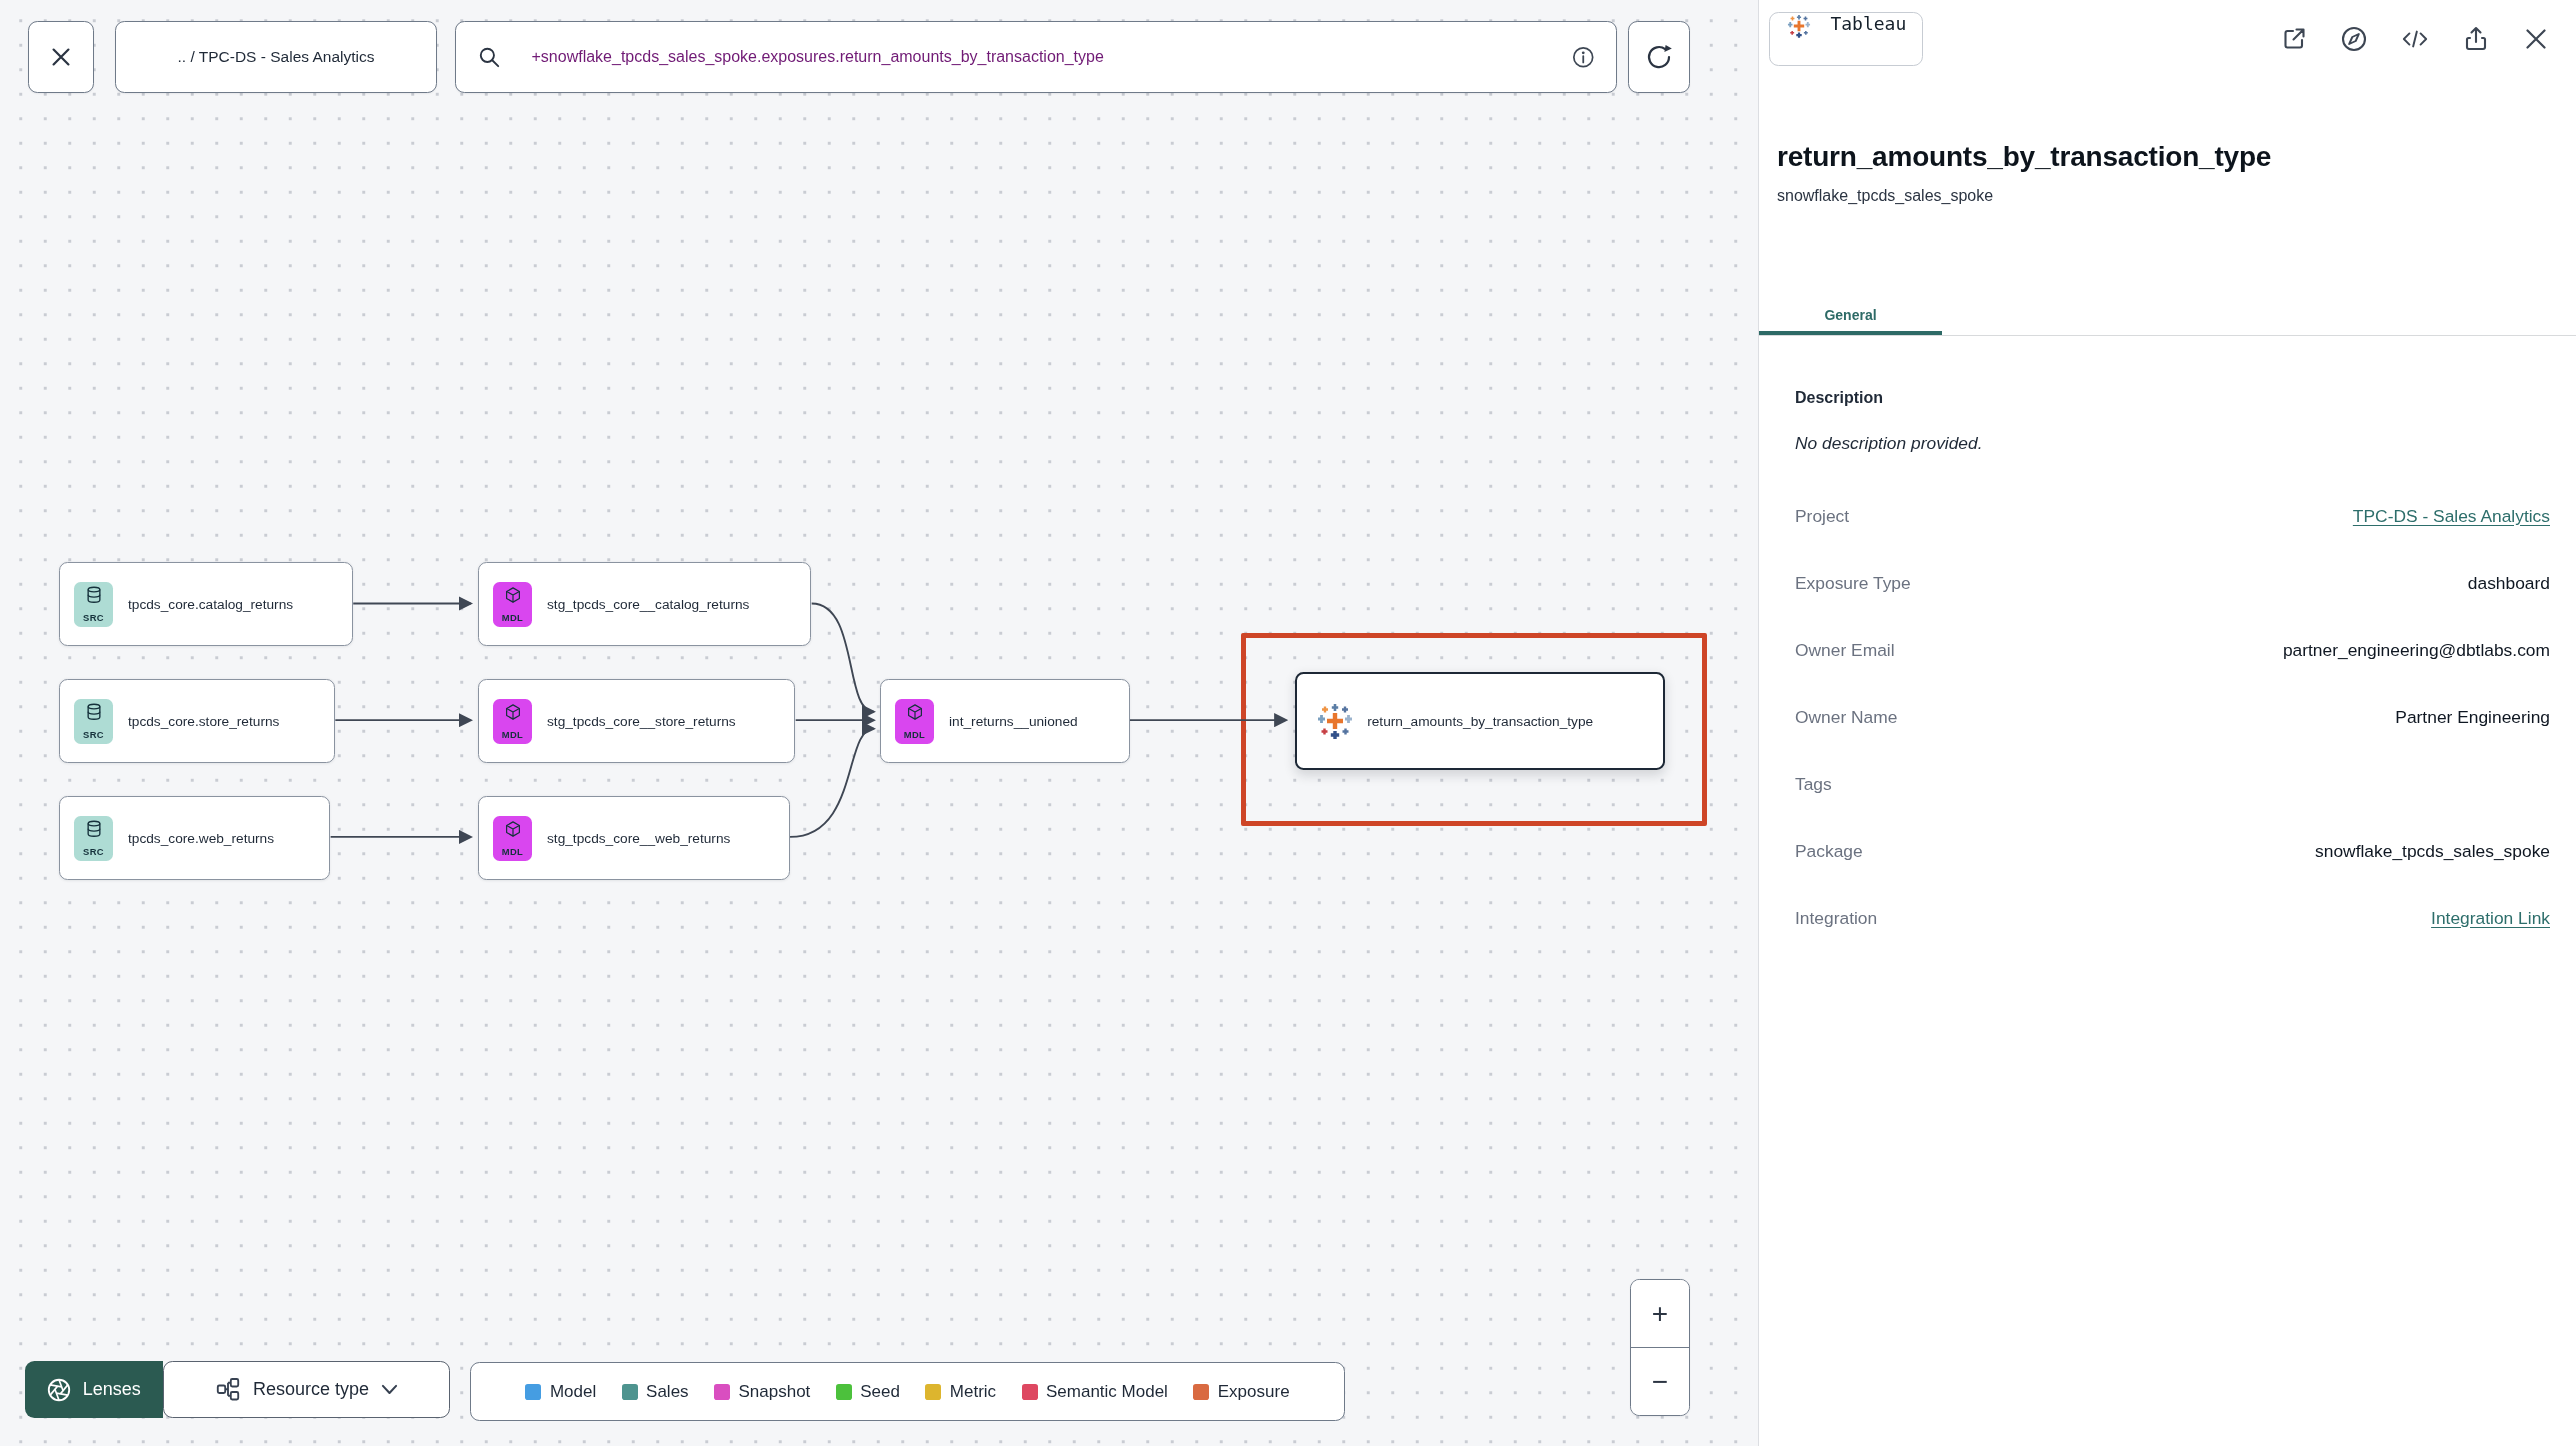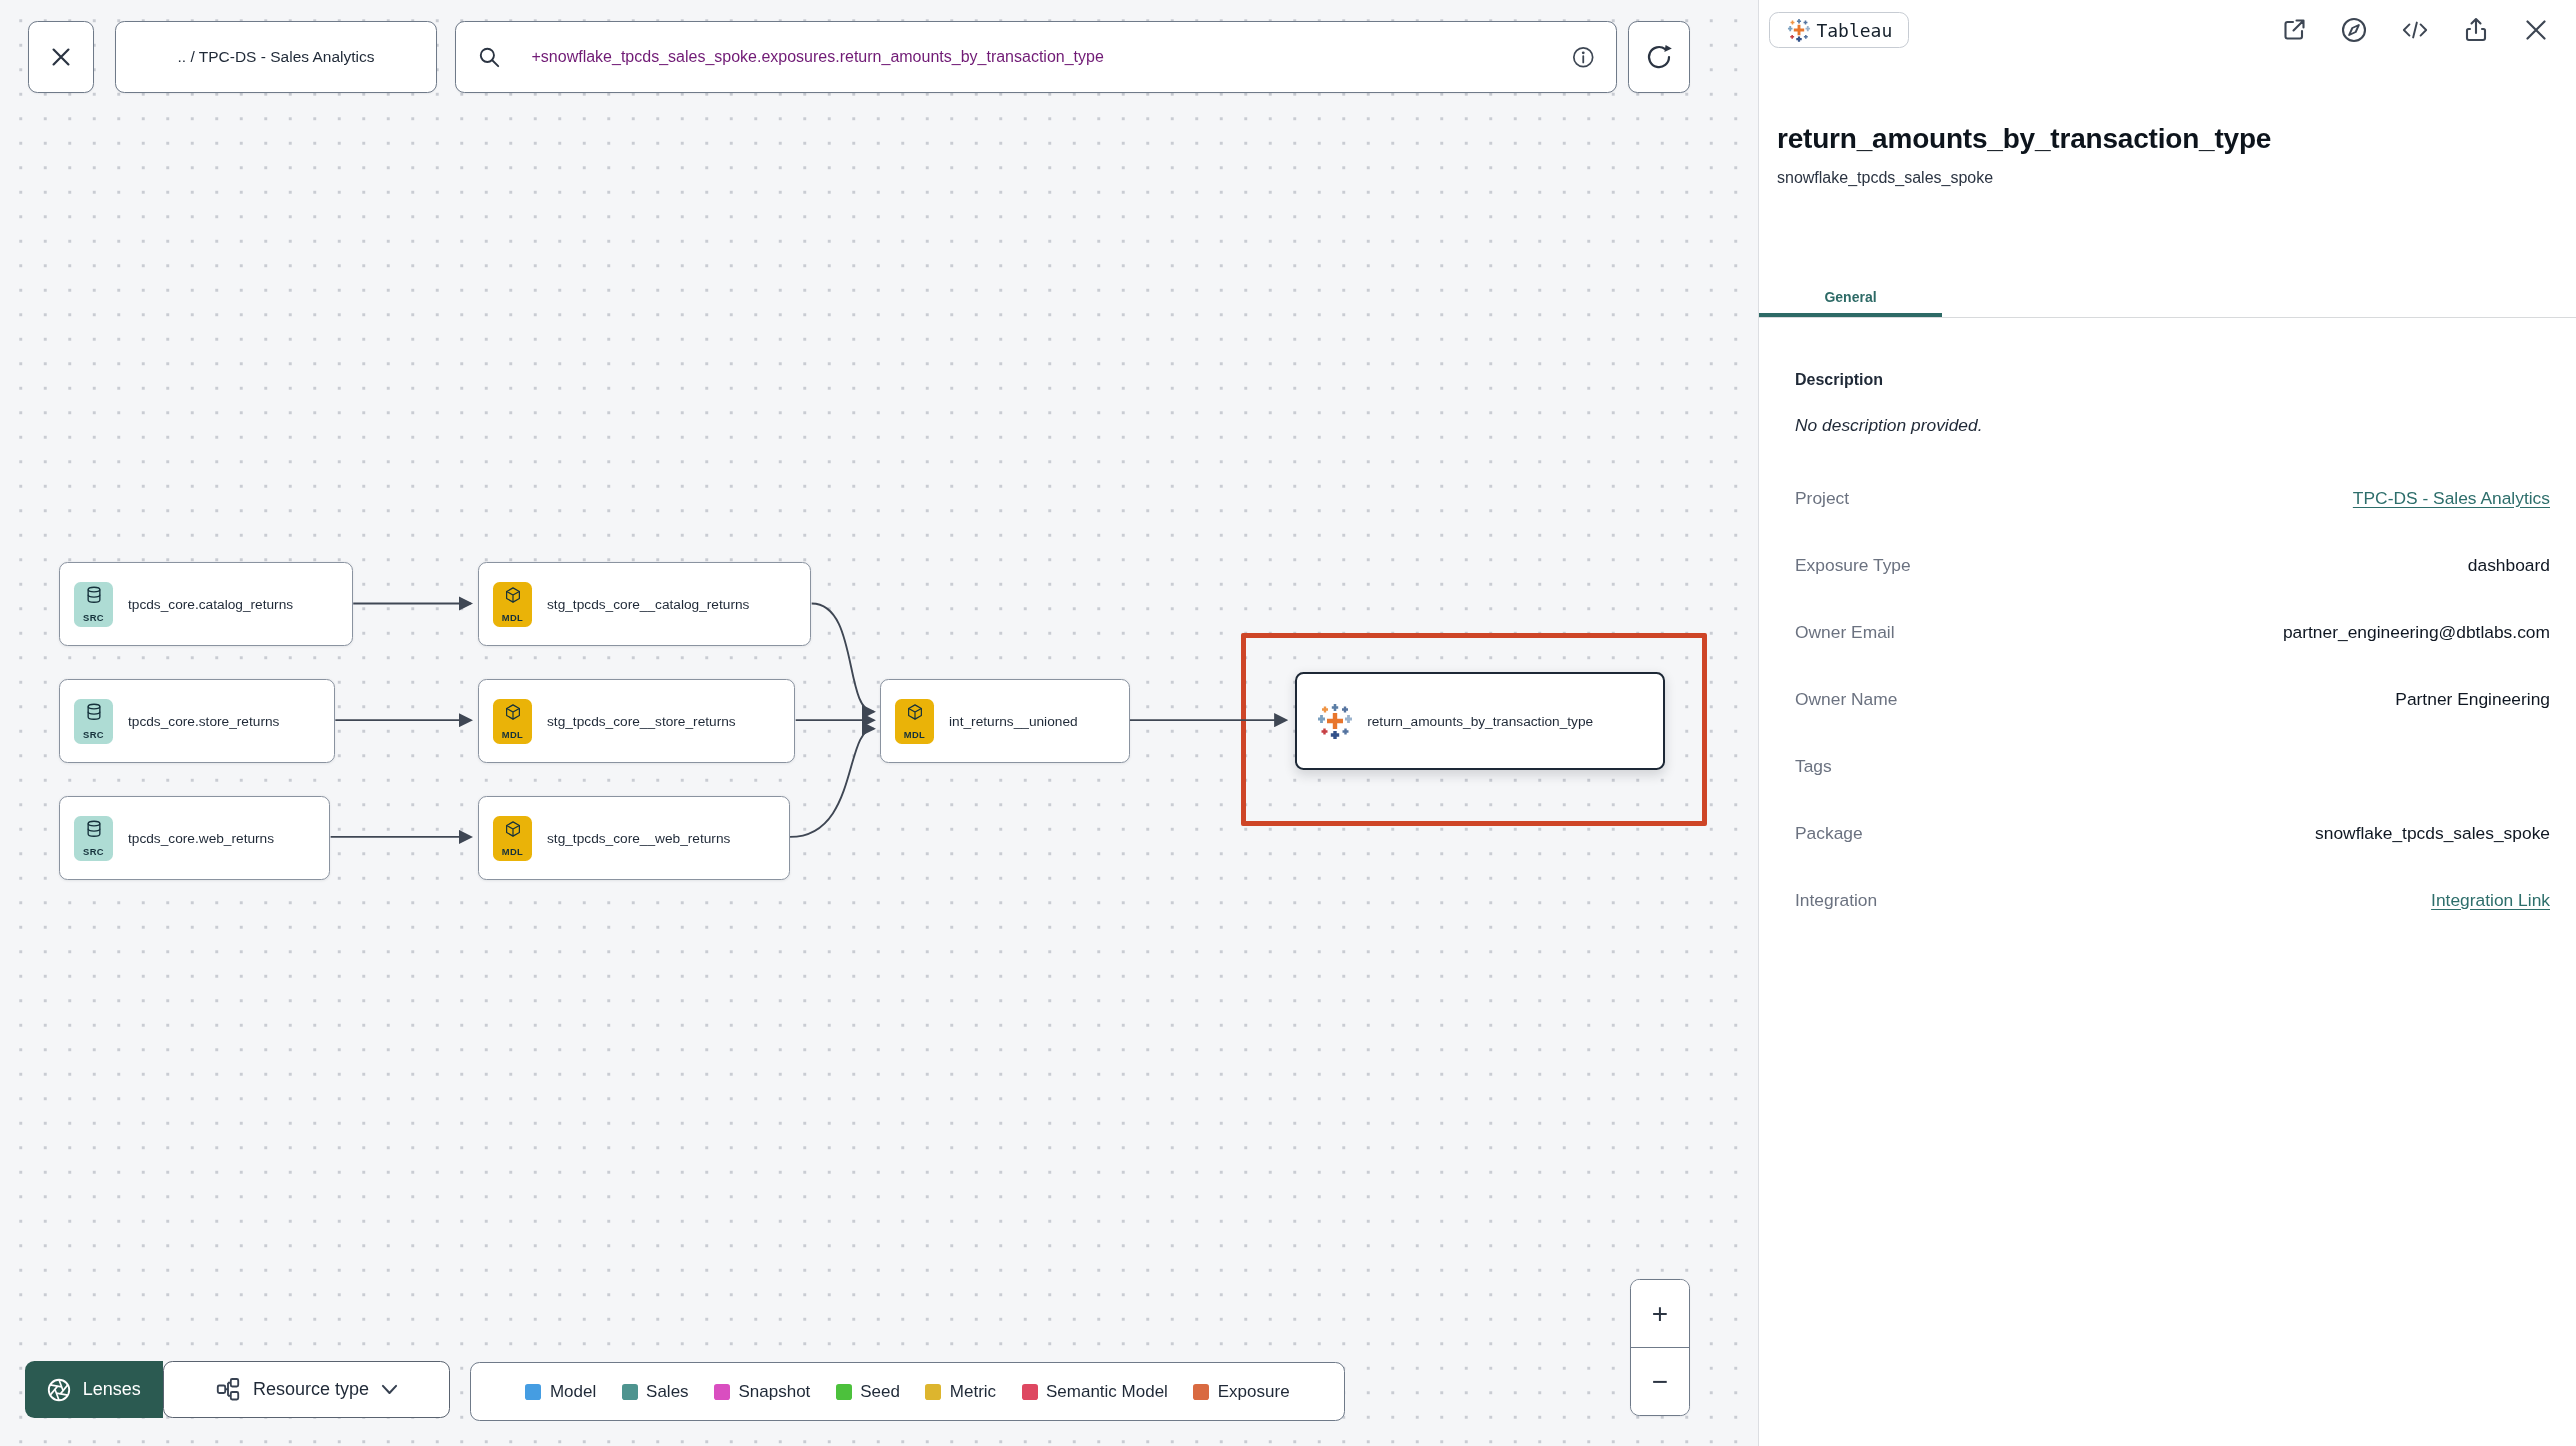--- a/index.html
+++ b/index.html
@@ -35,21 +35,21 @@
     display:flex; align-items:center; gap:15px; padding-left:14px;
     box-shadow:0 0.9px 2.8px rgba(16,24,40,.08);
     font-size:13.7px; color:#1f2937; white-space:nowrap;
   }
   .nbadge {
     flex:none; width:39px; height:45px; border-radius:6.6px;
     display:flex; flex-direction:column; align-items:center; justify-content:center; gap:8px;
   }
   .nbadge .t { font-size:9.4px; font-weight:700; letter-spacing:0.4px; color:#15313b; }
   .node.src .nbadge { background:#aedcd4; }
-  .node.mdl .nbadge { background:#eab308; }
+  .node.mdl .nbadge { background:#d946ef; }
   .node.exposure {
     border:2.8px solid #1d2836; border-radius:8.5px; padding-left:18px; gap:12.2px;
     box-shadow:0 4.7px 11.3px rgba(16,24,40,.16);
   }
   .redbox {
     position:absolute; left:1241px; top:633px; width:466px; height:193px;
     border:5.6px solid #ce4527; border-radius:1.9px;
   }
   .edges { position:absolute; left:0; top:0; }
   
@@ -79,22 +79,22 @@
     display:flex; flex-direction:column; overflow:hidden;
     box-shadow:0 0.9px 1.9px rgba(16,24,40,.06);
   }
   .zbtn { flex:1; display:flex; align-items:center; justify-content:center;
     font-size:28px; color:#2b3442; background:#fff; }
   .zbtn.minus { border-top:1.9px solid #6f7a89; }
   
   .panel { width:818px; height:1446px; background:#fff; border-left:0.9px solid #dcdee2; flex:none; }
   .p-header { display:flex; align-items:center; padding:12.2px 26px 0 10.4px; }
   .int-badge {
-    height:36px; border:1.4px solid #c7ccd3; border-radius:9.4px;
-    display:flex; align-items:center; gap:4px; padding:0 16px;
+    height:54px; border:1.4px solid #c7ccd3; border-radius:9.4px;
+    display:flex; gap:18px; padding:0 16px;
     font-family:"DejaVu Sans Mono", monospace; font-size:18px; color:#15202b;
     background:#fff;
   }
   .p-icons { margin-left:auto; display:flex; align-items:center; gap:32px; }
   .p-icons svg { display:block; }
   .p-title { margin:75px 26px 0 18px; font-size:28px; font-weight:700; color:#0d141c; letter-spacing:-0.2px; }
   .p-sub { margin:14px 26px 0 18px; font-size:16px; color:#2b3442; }
   .p-tabs { margin-top:83px; border-bottom:1.9px solid #d8dadc; }
   .p-tab {
     display:inline-block; width:183px; text-align:center;

